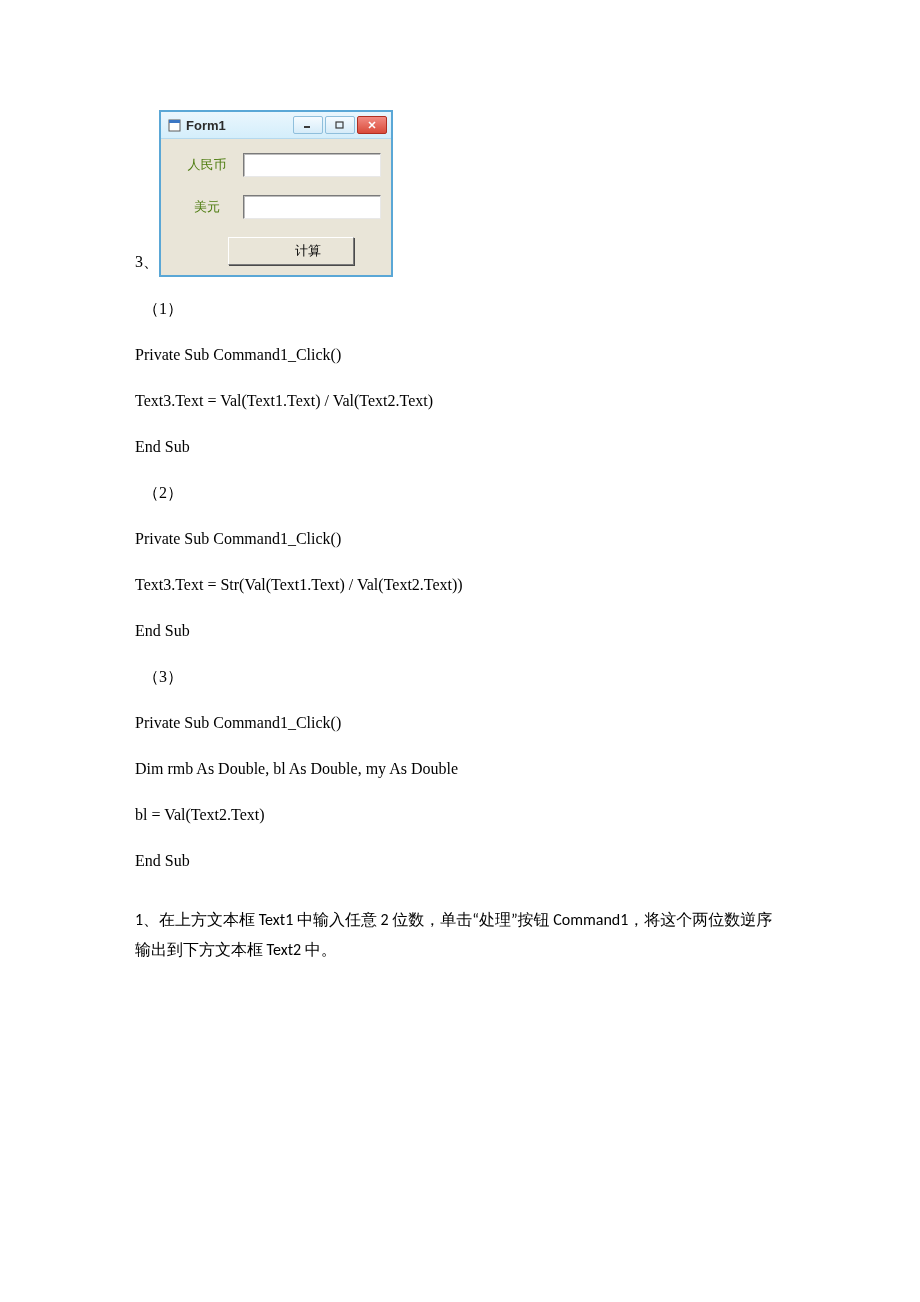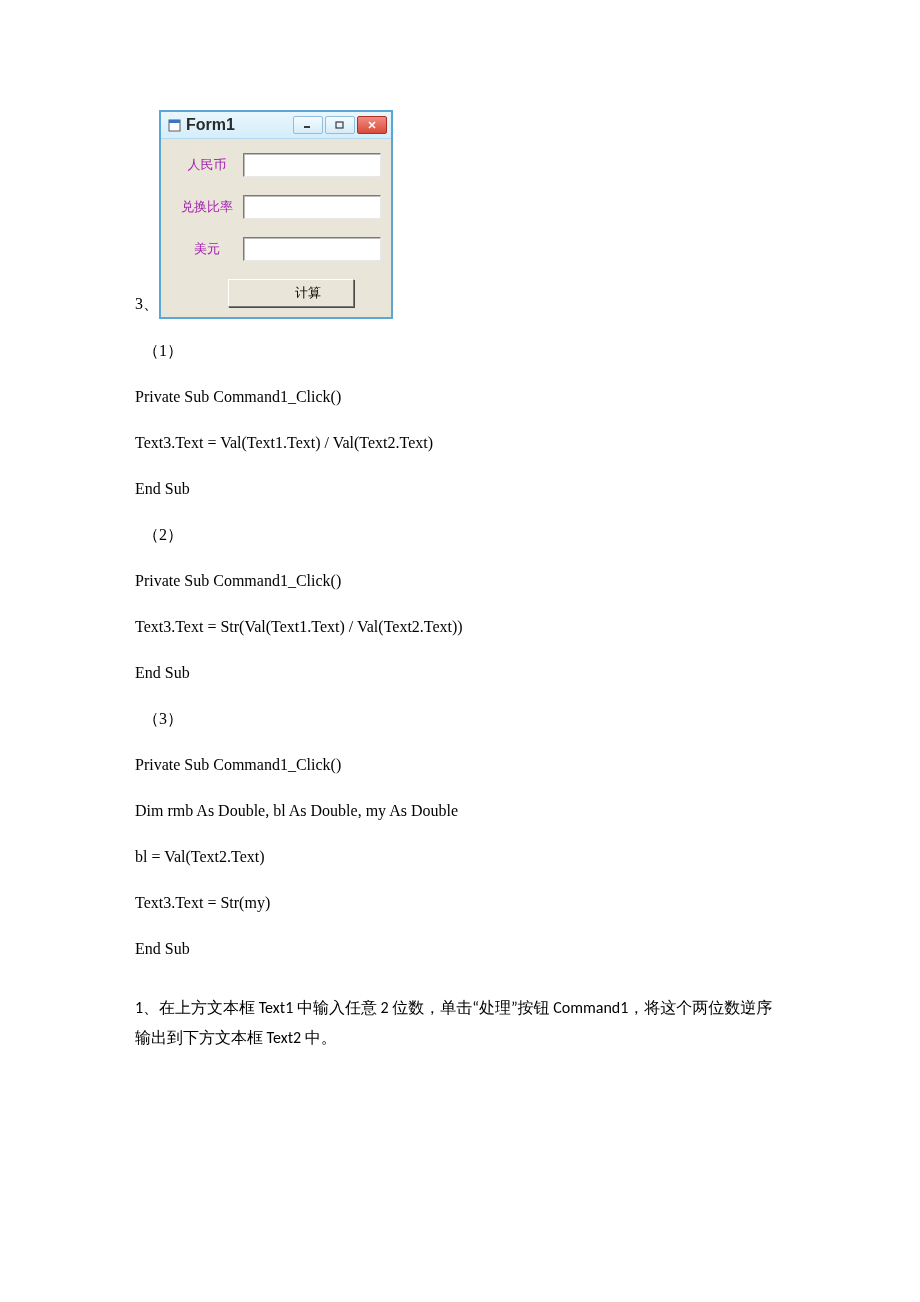--- a/index.html
+++ b/index.html
@@ -40,21 +40,21 @@
   .vb-icon {
     width: 14px;
     height: 14px;
     margin-right: 5px;
     display: inline-flex;
     align-items: center;
     justify-content: center;
   }
   .vb-title {
     font-family: Tahoma, Arial, sans-serif;
-    font-size: 16px;
+    font-size: 13px;
     color: #2b2b2b;
     flex: 1;
     font-weight: bold;
   }
   .vb-winbtns {
     display: flex;
     gap: 2px;
   }
   .vb-winbtn {
     width: 28px;
@@ -87,21 +87,21 @@
   .vb-row {
     display: flex;
     align-items: center;
     margin-bottom: 18px;
   }
   .vb-label {
     width: 72px;
     text-align: center;
     font-family: "SimSun", "Microsoft YaHei", sans-serif;
     font-size: 13px;
-    color: #a21caf;
+    color: #4d7c0f;
     background: #e9e5d8;
   }
   .vb-textbox {
     flex: 1;
     height: 22px;
     background: #ffffff;
     border-top: 1px solid #7a7a7a;
     border-left: 1px solid #7a7a7a;
     border-right: 1px solid #e8e8e8;
     border-bottom: 1px solid #e8e8e8;
@@ -175,24 +175,20 @@
               </svg>
           </div>
         </div>
       </div>
       <div class="vb-body">
         <div class="vb-row">
           <div class="vb-label">人民币</div>
           <div class="vb-textbox"></div>
         </div>
         <div class="vb-row">
-          <div class="vb-label">兑换比率</div>
-          <div class="vb-textbox"></div>
-        </div>
-        <div class="vb-row">
           <div class="vb-label">美元</div>
           <div class="vb-textbox"></div>
         </div>
         <div class="vb-btn-row">
           <div class="vb-button">计算</div>
         </div>
       </div>
     </div>
   </div>
 
@@ -203,18 +199,17 @@
 
   <p class="para indent">（2）</p>
   <p class="para">Private Sub Command1_Click()</p>
   <p class="para">Text3.Text = Str(Val(Text1.Text) / Val(Text2.Text))</p>
   <p class="para">End Sub</p>
 
   <p class="para indent">（3）</p>
   <p class="para">Private Sub Command1_Click()</p>
   <p class="para">Dim rmb As Double, bl As Double, my As Double</p>
   <p class="para">bl = Val(Text2.Text)</p>
-  <p class="para">Text3.Text = Str(my)</p>
   <p class="para">End Sub</p>
 
   <p class="para cn-mixed" style="line-height:1.85;">1、在上方文本框 Text1 中输入任意 2 位数，单击“处理”按钮 Command1，将这个两位数逆序输出到下方文本框 Text2 中。</p>
 
 </div>
 
 </body></html>

